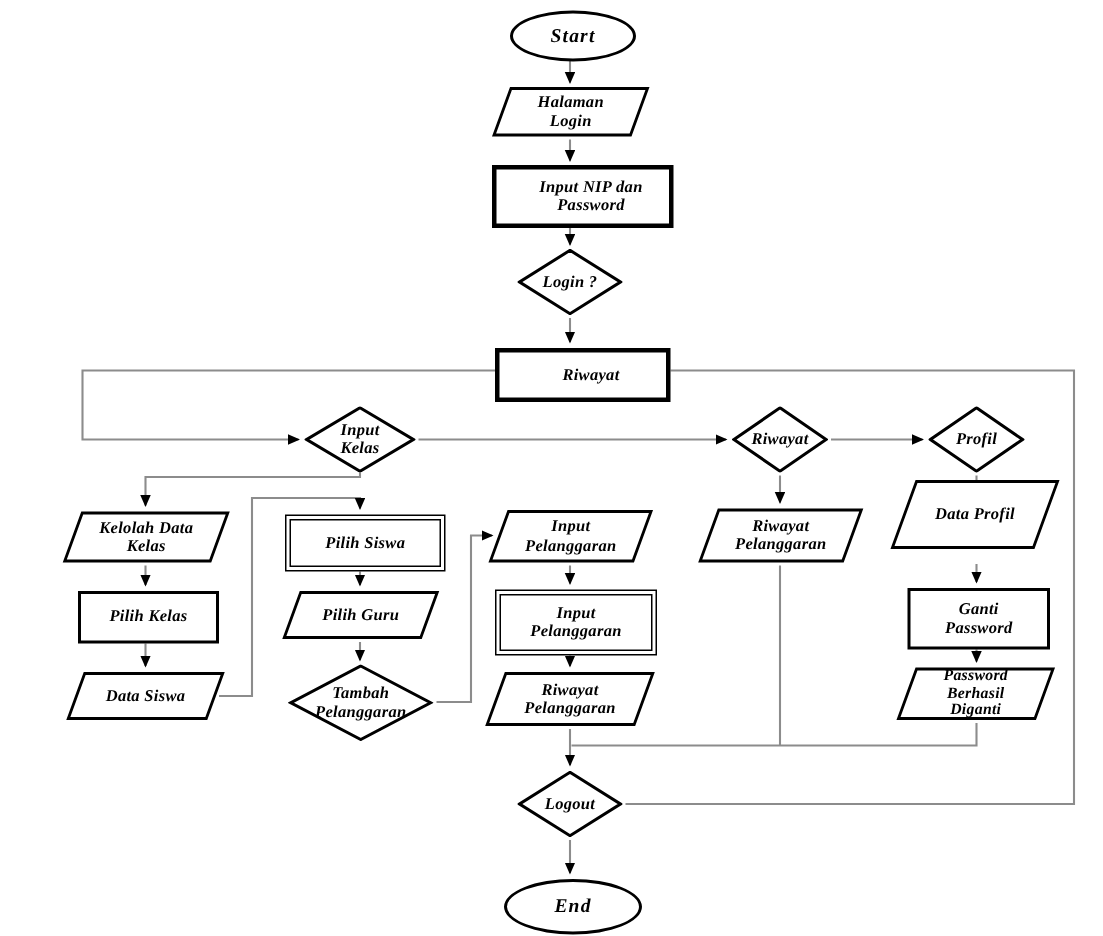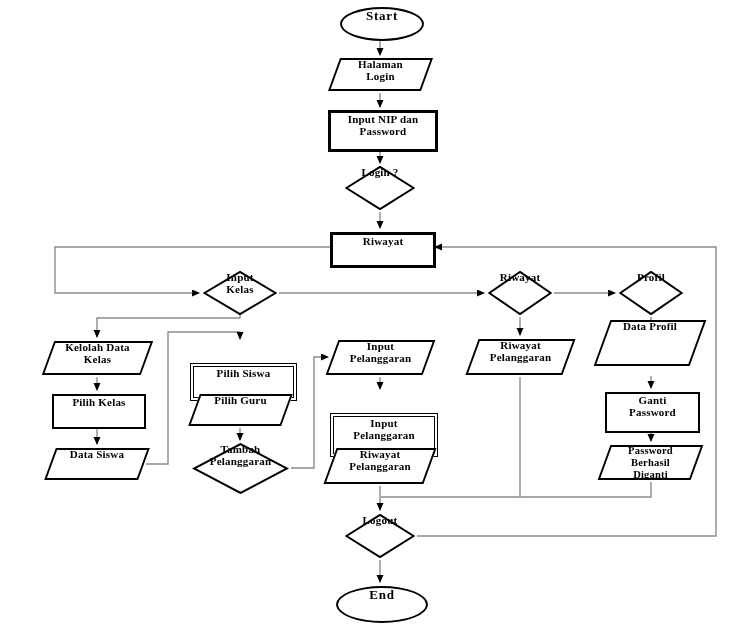--- a/index.html
+++ b/index.html
@@ -4,29 +4,30 @@
 <style>
   html,body { margin:0; padding:0; background:#ffffff; }
   #canvas {
     position:relative; width:735px; height:624px; background:#ffffff;
     font-family:"Liberation Serif","DejaVu Serif",serif;
     font-weight:bold; color:#000; overflow:hidden;
   }
   #edges { position:absolute; left:0; top:0; width:735px; height:624px; }
   .node {
     position:absolute; z-index:1;
-    display:flex; justify-content:center;
+    display:flex; align-items:center; justify-content:center;
     text-align:center; font-size:11px; line-height:1.12;
     letter-spacing:0.2px;
+    font-style:italic;
   }
   .lbl { position:relative; z-index:2; white-space:pre-line; }
   .oval { border:2px solid #000; border-radius:50%; background:#fff; font-size:13px; letter-spacing:0.8px; }
   .rect { border:2px solid #000; background:#fff; }
-  .rect.thick { border-width:3px; }
-  .rect.dbl { border:4px double #000;margin-top:20px; }
+  .rect.thick { border-width:3px;padding-left:11px; }
+  .rect.dbl { border:4px double #000; }
   .para { background:transparent; }
   .para::before {
     content:""; position:absolute; top:0; left:0; right:0; bottom:0;
     background:#fff; border:2px solid #000;
     transform:skewX(-20deg); z-index:-1;
   }
   .diamond .shape { position:absolute; top:0; left:0; width:100%; height:100%; }
 </style>
 </head>
 <body>

